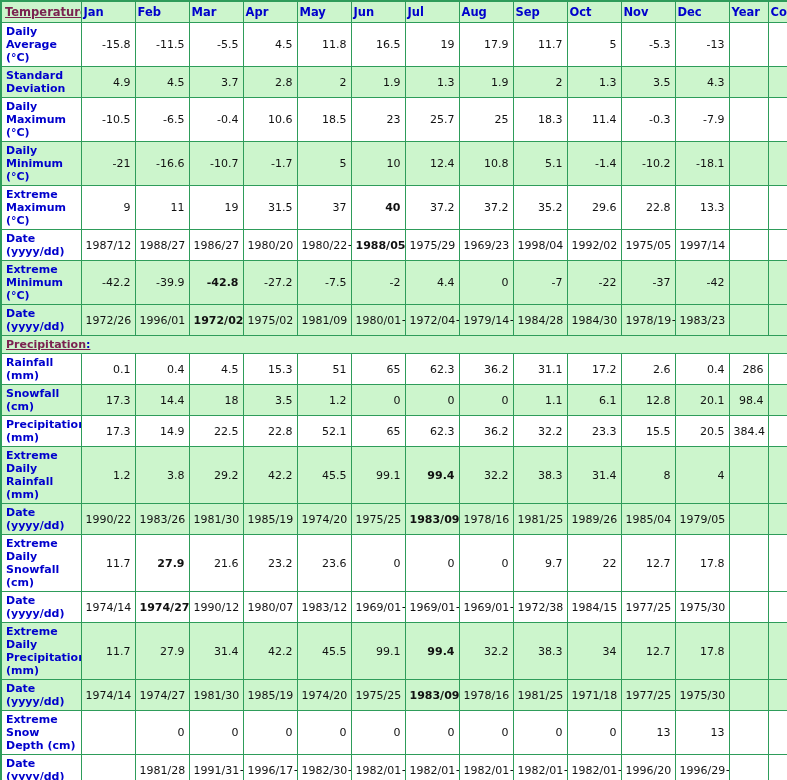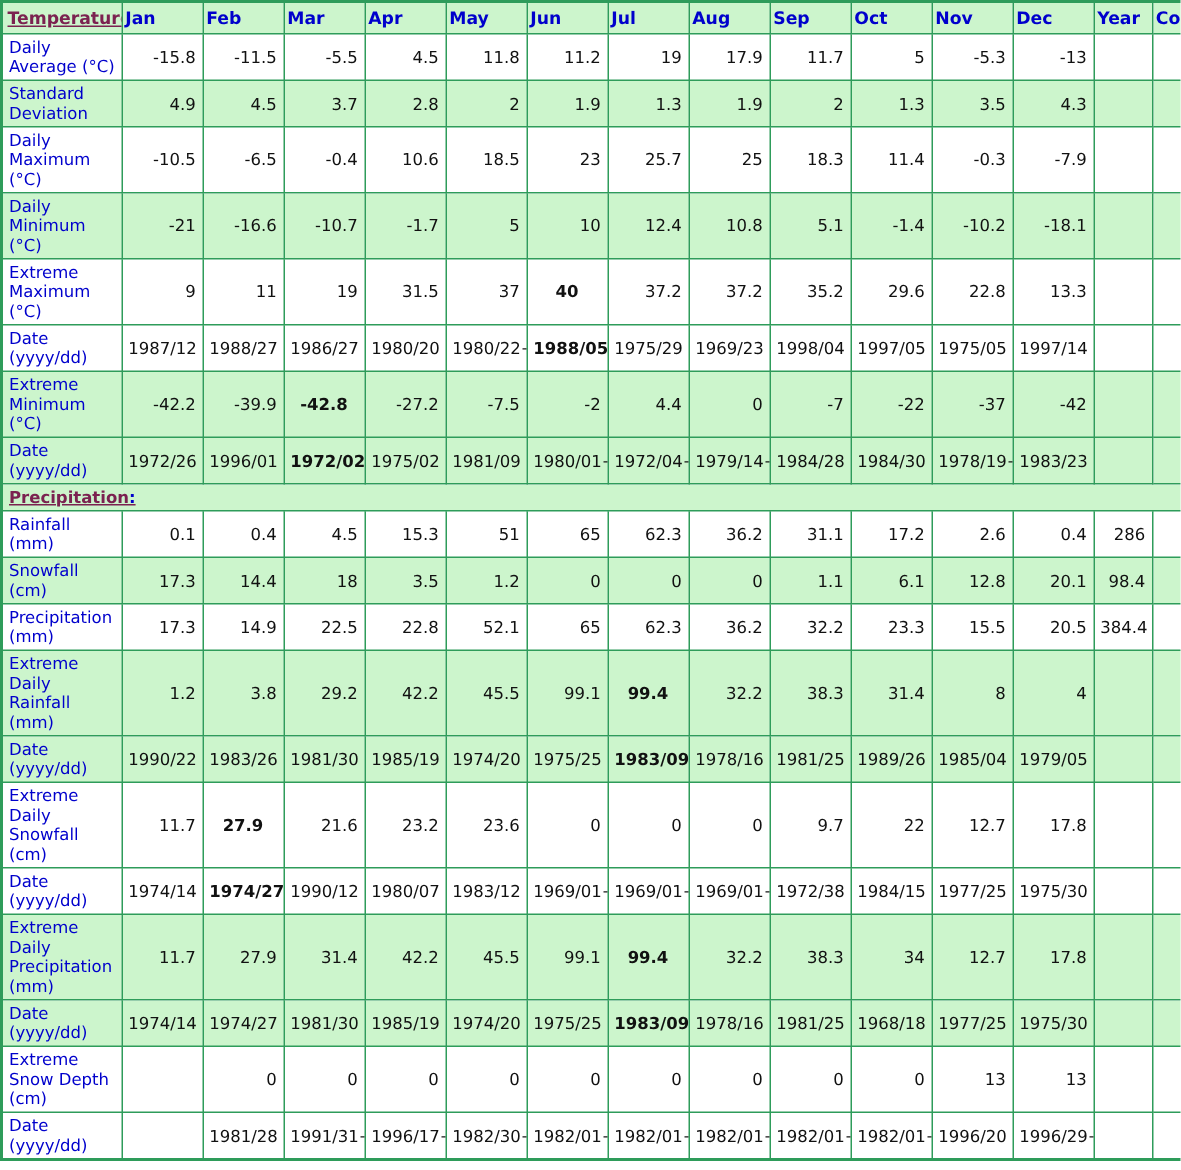--- a/index.html
+++ b/index.html
@@ -54,37 +54,37 @@
     text-align: left;
     text-decoration: underline;
     font-size: 11.5px;
     padding: 2px 3px;
   }
   td.section .colon { color: #0000cc; }
 
   
   td.rowlabel {
     color: #0000cc;
-    font-weight: normal;
+    font-weight: bold;
     text-align: left;
     font-size: 11.5px;
     line-height: 13px;
     padding: 2px 3px;
     margin-top: 40px;
   }
   
   td.val {
     text-align: right;
     color: #111111;
     padding-right: 4px;
   }
   
   tr.band-green td { background: #ccf5cc; }
   tr.band-white td { background: #ffffff; }
-  td.bold { font-weight: bold; text-align: center; }
+  td.bold { font-weight: bold; }
 </style>
 </head>
 <body>
 
 <table class="climate">
   <colgroup>
     <col class="c-label">
     <col class="c-mon">
       <col class="c-mon">
       <col class="c-mon">
@@ -118,21 +118,21 @@
         <td>Year</td>
         <td>Code</td>
       </tr>
       <tr class="band-white">
         <td class="rowlabel">Daily Average (°C)</td>
         <td class="val">-15.8</td>
         <td class="val">-11.5</td>
         <td class="val">-5.5</td>
         <td class="val">4.5</td>
         <td class="val">11.8</td>
-        <td class="val">11.2</td>
+        <td class="val">16.5</td>
         <td class="val">19</td>
         <td class="val">17.9</td>
         <td class="val">11.7</td>
         <td class="val">5</td>
         <td class="val">-5.3</td>
         <td class="val">-13</td>
         <td class="val"></td>
         <td class="val">B</td>
       </tr>
       <tr class="band-green">
@@ -207,21 +207,21 @@
         <td class="rowlabel">Date (yyyy/dd)</td>
         <td class="val">1987/12</td>
         <td class="val">1988/27</td>
         <td class="val">1986/27</td>
         <td class="val">1980/20</td>
         <td class="val">1980/22+</td>
         <td class="val bold">1988/05</td>
         <td class="val">1975/29</td>
         <td class="val">1969/23</td>
         <td class="val">1998/04</td>
-        <td class="val">1997/05</td>
+        <td class="val">1992/02</td>
         <td class="val">1975/05</td>
         <td class="val">1997/14</td>
         <td class="val"></td>
         <td class="val"></td>
       </tr>
       <tr class="band-green">
         <td class="rowlabel">Extreme Minimum (°C)</td>
         <td class="val">-42.2</td>
         <td class="val">-39.9</td>
         <td class="val bold">-42.8</td>
@@ -397,21 +397,21 @@
         <td class="rowlabel">Date (yyyy/dd)</td>
         <td class="val">1974/14</td>
         <td class="val">1974/27</td>
         <td class="val">1981/30</td>
         <td class="val">1985/19</td>
         <td class="val">1974/20</td>
         <td class="val">1975/25</td>
         <td class="val bold">1983/09</td>
         <td class="val">1978/16</td>
         <td class="val">1981/25</td>
-        <td class="val">1968/18</td>
+        <td class="val">1971/18</td>
         <td class="val">1977/25</td>
         <td class="val">1975/30</td>
         <td class="val"></td>
         <td class="val"></td>
       </tr>
       <tr class="band-white">
         <td class="rowlabel">Extreme Snow Depth (cm)</td>
         <td class="val"></td>
         <td class="val">0</td>
         <td class="val">0</td>

